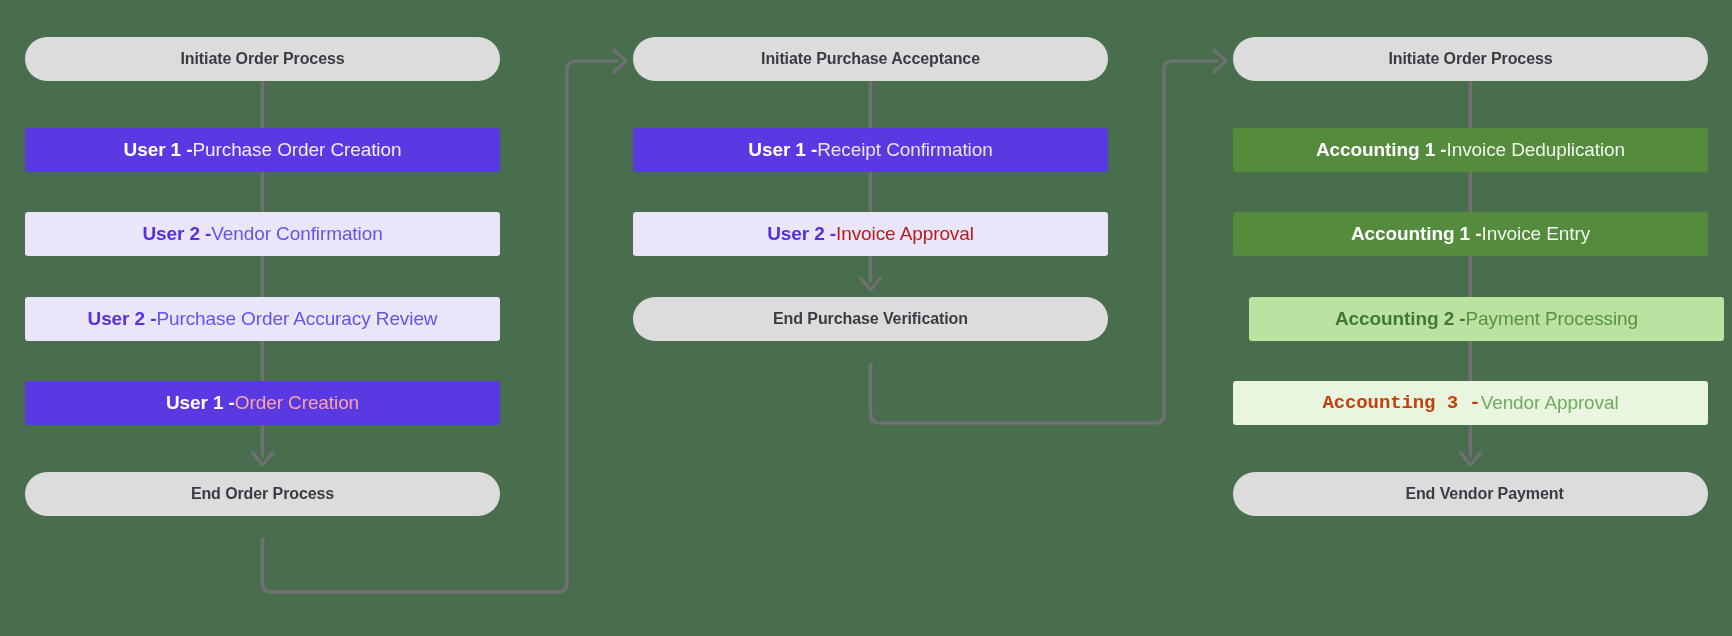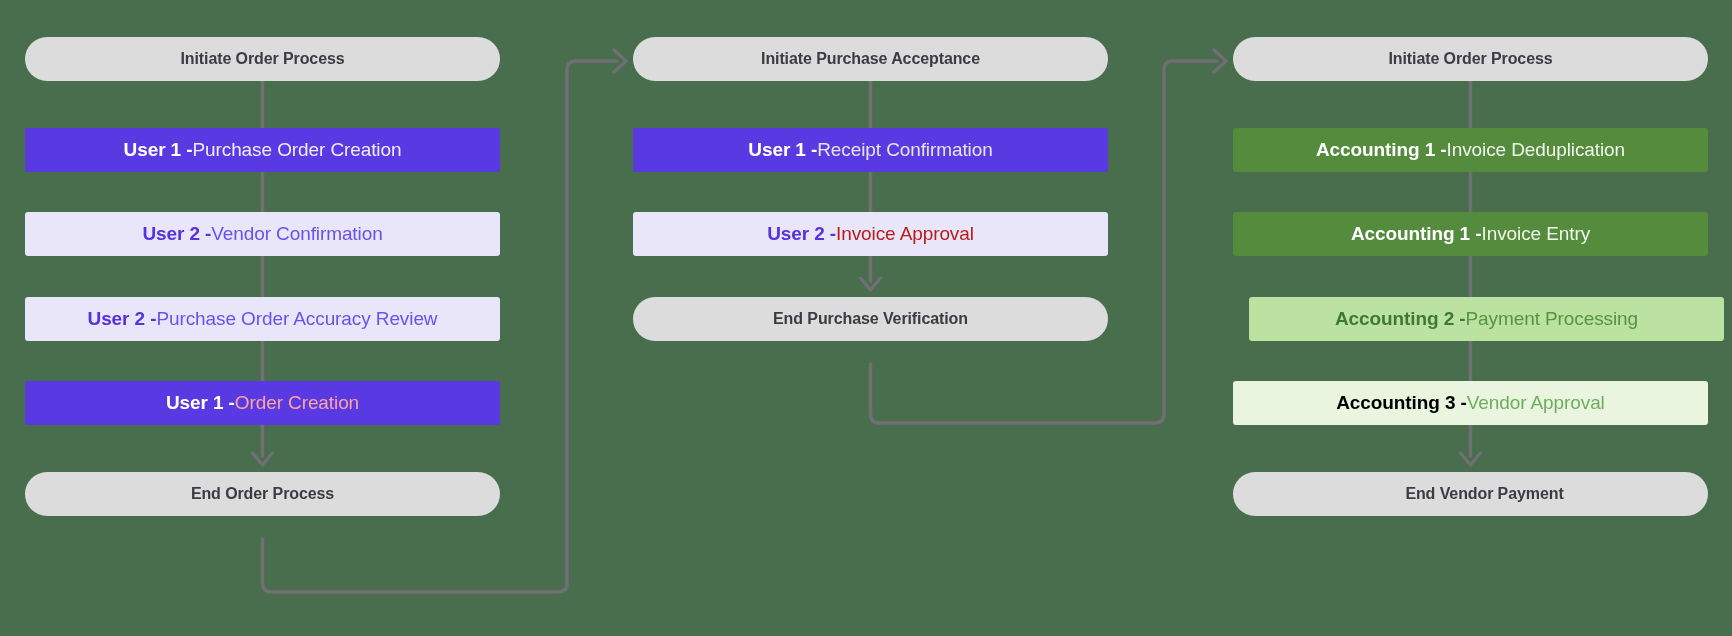--- a/index.html
+++ b/index.html
@@ -102,19 +102,19 @@
     </div>
     <div class="flow-node node-task" style="left: 1233px; top: 212px; width: 475px; height: 44px; background: rgb(85, 139, 60);">
       <span class="seg-bold" style="color: rgb(255, 255, 255);">Accounting 1 - </span>
       <span class="seg-rest" style="color: rgb(240, 246, 236);">Invoice Entry</span>
     </div>
     <div class="flow-node node-task" style="left: 1233px; top: 297px; width: 475px; height: 44px; background: rgb(187, 226, 160); margin-left: 16px;">
       <span class="seg-bold" style="color: rgb(62, 122, 51);">Accounting 2 - </span>
       <span class="seg-rest" style="color: rgb(86, 148, 65);">Payment Processing</span>
     </div>
     <div class="flow-node node-task" style="left: 1233px; top: 381px; width: 475px; height: 44px; background: rgb(233, 245, 223);">
-      <span class="seg-bold" style="color: #000000;">Accounting 3 - </span>
+      <span class="seg-bold" style="color: #c2410c; font-family: Liberation Mono, monospace;">Accounting 3 - </span>
       <span class="seg-rest" style="color: rgb(111, 173, 94);">Vendor Approval</span>
     </div>
     <div class="flow-node node-pill" style="left: 1233px; top: 472px; width: 475px; height: 44px; background: rgb(220, 220, 220);">
       <span class="seg-bold" style="color: rgb(59, 59, 68); margin-left: 28px;">End Vendor Payment</span>
     </div>
   </div>
 
 </body></html>

